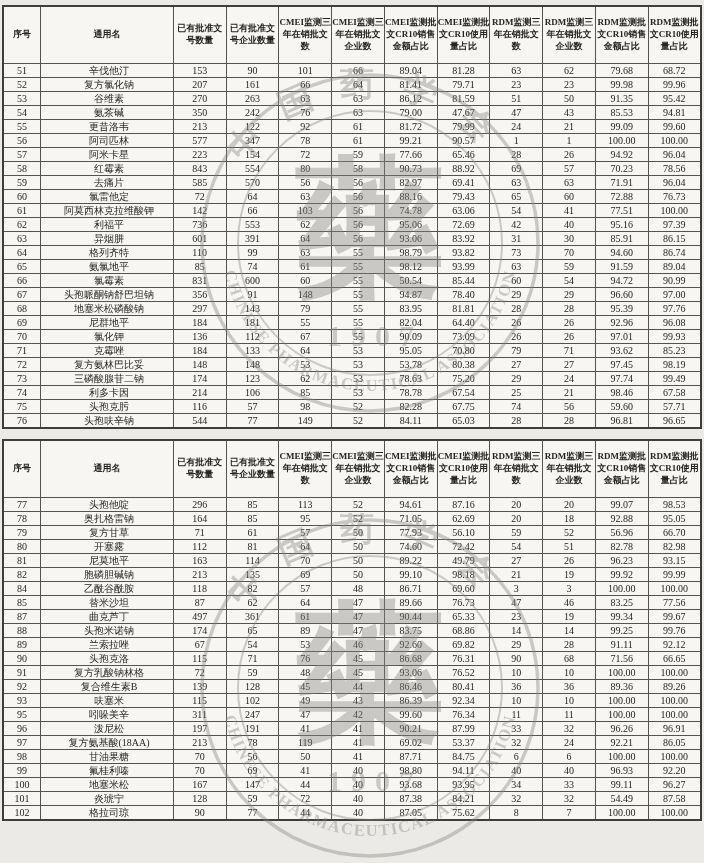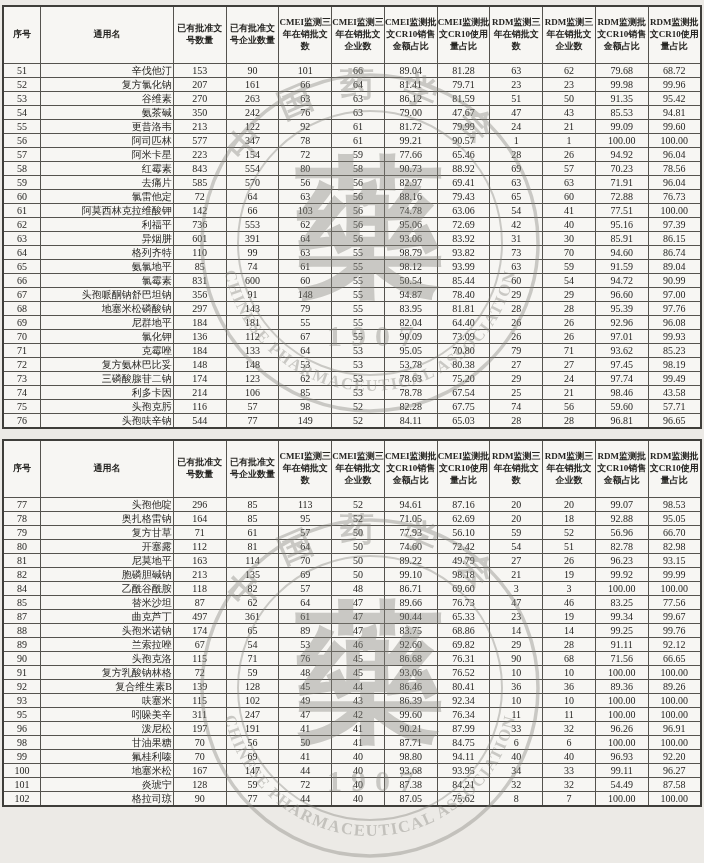--- a/index.html
+++ b/index.html
@@ -29,21 +29,21 @@
     text-align:center;vertical-align:middle;
     padding:1px 0;height:54px;
     background:#f7f6f3;
   }
   table.drug-table td{
     font-size:10px;line-height:12px;height:13px;
     text-align:center;vertical-align:middle;
     padding:0 1px;white-space:nowrap;
   }
   table.drug-table td.name{
-    text-align:right;padding-left:5px;
+    text-align:center;padding-left:5px;
   }
   
   col.c-idx{width:5.4%;} col.c-name{width:19%;} col.c-val{width:7.56%;}
   
   svg.seal{
     position:absolute;width:350px;height:350px;
     opacity:0.40;pointer-events:none;z-index:5;
   }
   svg.seal .ring{fill:none;stroke:#87867f;}
   svg.seal .ring-outer{stroke-width:3.5;}
@@ -418,21 +418,21 @@
           <td class="name">利多卡因</td>
           <td>214</td>
           <td>106</td>
           <td>85</td>
           <td>53</td>
           <td>78.78</td>
           <td>67.54</td>
           <td>25</td>
           <td>21</td>
           <td>98.46</td>
-          <td>43.58</td>
+          <td>67.58</td>
         </tr>
         <tr>
           <td>75</td>
           <td class="name">头孢克肟</td>
           <td>116</td>
           <td>57</td>
           <td>98</td>
           <td>52</td>
           <td>82.28</td>
           <td>67.75</td>
@@ -720,20 +720,34 @@
           <td>197</td>
           <td>191</td>
           <td>41</td>
           <td>41</td>
           <td>90.21</td>
           <td>87.99</td>
           <td>33</td>
           <td>32</td>
           <td>96.26</td>
           <td>96.91</td>
+        </tr>
+        <tr>
+          <td>97</td>
+          <td class="name">复方氨基酸(18AA)</td>
+          <td>213</td>
+          <td>78</td>
+          <td>119</td>
+          <td>41</td>
+          <td>69.02</td>
+          <td>53.37</td>
+          <td>32</td>
+          <td>24</td>
+          <td>92.21</td>
+          <td>86.05</td>
         </tr>
         <tr>
           <td>98</td>
           <td class="name">甘油果糖</td>
           <td>70</td>
           <td>56</td>
           <td>50</td>
           <td>41</td>
           <td>87.71</td>
           <td>84.75</td>

